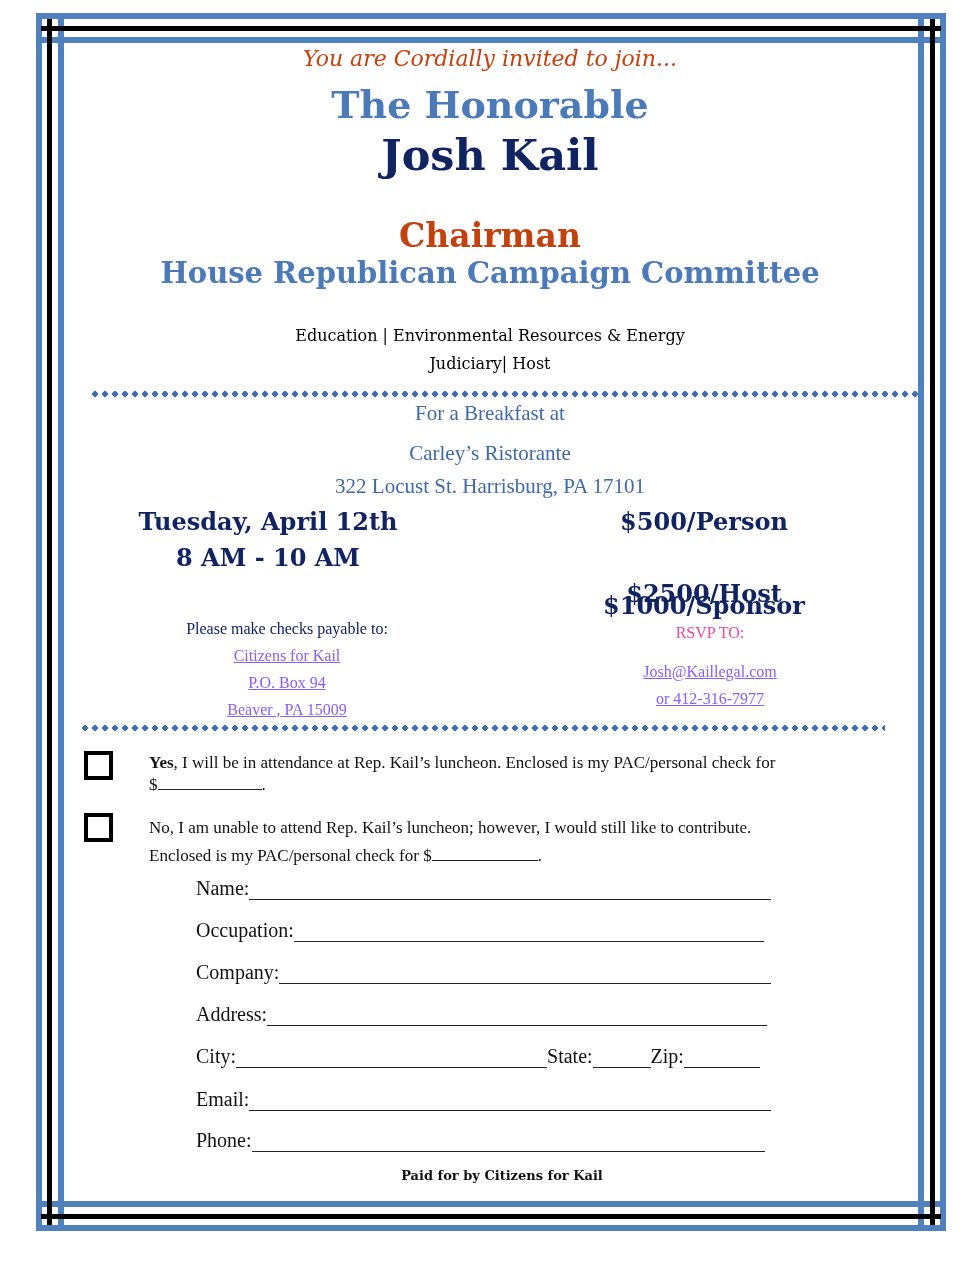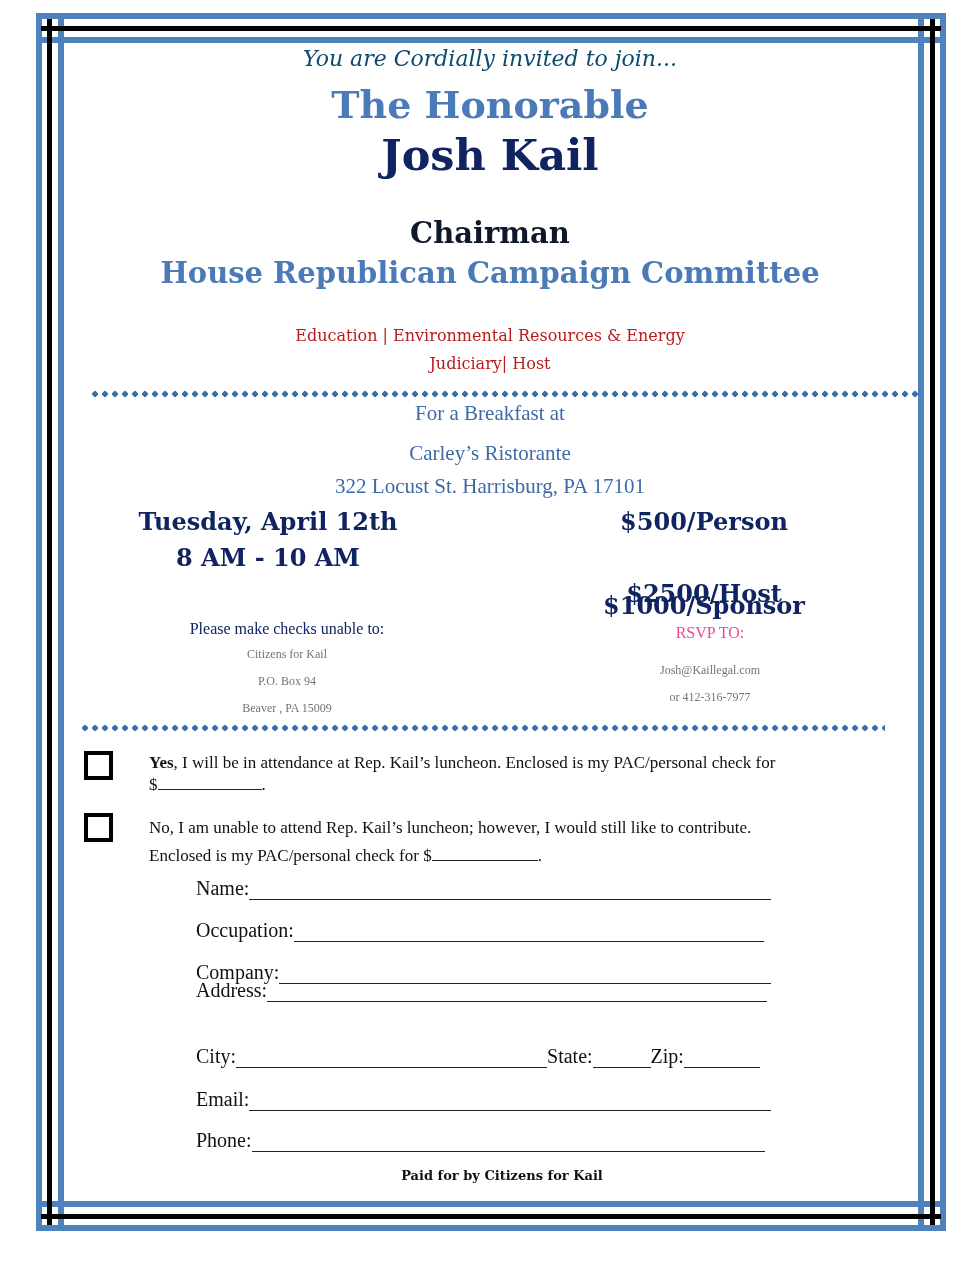--- a/index.html
+++ b/index.html
@@ -5,38 +5,38 @@
   html, body { margin: 0; padding: 0; }
   body {
     width: 980px; height: 1268px; background: #ffffff; position: relative; overflow: hidden;
     font-family: "DejaVu Serif", serif; color: #111;
   }
   .bar { position: absolute; }
   .blue { background: #4f81bd; }
   .black { background: #000; }
   .abs { position: absolute; }
   .center { text-align: center; left: 0; width: 980px; }
-  .invite { top: 46px; font-family: "DejaVu Serif", serif; font-style: italic; font-size: 22px; color: #0c4a6e; }
+  .invite { top: 46px; font-family: "DejaVu Serif", serif; font-style: italic; font-size: 22px; color: #c2410c; }
   .honorable { top: 82px; font-family: "DejaVu Serif", serif; font-weight: bold; font-size: 38px; color: #4a7ab8; }
   .name { top: 130px; font-family: "DejaVu Serif", serif; font-weight: bold; font-size: 43px; color: #0f2460; letter-spacing: 0px; }
-  .chairman { top: 216px; font-family: "DejaVu Serif", serif; font-weight: bold; font-size: 29px; color: #0f172a; }
+  .chairman { top: 216px; font-family: "DejaVu Serif", serif; font-weight: bold; font-size: 33px; color: #c2410c; }
   .committee { top: 256px; font-family: "DejaVu Serif", serif; font-weight: bold; font-size: 29px; color: #4a7ab8; }
-  .committees { font-family: "DejaVu Serif", serif; font-size: 16px; color: #b91c1c; }
+  .committees { font-family: "DejaVu Serif", serif; font-size: 16px; color: #000000; }
   .c1 { top: 326px; }
   .c2 { top: 354px; }
   .dots { position: absolute; height: 6px;
     background-image: radial-gradient(circle, #3d6fb0 2.6px, transparent 3px);
     background-size: 10px 6px; background-repeat: repeat-x; }
   .venue { font-family: "Liberation Serif", serif; font-size: 21px; color: #3f6aa8; }
   .v1 { top: 401px; }
   .v2 { top: 441px; }
   .v3 { top: 474px; }
   .navybold { font-family: "DejaVu Serif", serif; font-weight: bold; color: #0f2460; font-size: 24px; }
   .small-navy { font-family: "Liberation Serif", serif; font-size: 16px; color: #0f2460; }
-  .small-blue { font-family: "Liberation Serif", serif; font-size: 12px; color: #737373; }
+  .small-blue { font-family: "Liberation Serif", serif; font-size: 16px; color: #8b5cf6; text-decoration: underline; }
   .box { position: absolute; width: 29px; height: 29px; border: 4px solid #000; box-sizing: border-box; background: #fff; }
   .rsvp-text { font-family: "Liberation Serif", serif; font-size: 17px; color: #111; line-height: 22px; }
   .field-row { position: absolute; left: 196px; display: flex; align-items: flex-end; font-family: "Liberation Serif", serif; font-size: 20px; color: #111; height: 22px; }
   .line { border-bottom: 1px solid #222; height: 17px; }
   .paid { top: 1168px; font-family: "DejaVu Serif", serif; font-weight: bold; font-size: 13px; color: #111; }
 </style>
 </head>
 <body>
 
 <div>
@@ -74,21 +74,21 @@
 <div class="abs navybold" style="left:118px; width:300px; text-align:center; top:507px;">Tuesday, April 12th</div>
 <div class="abs navybold" style="left:118px; width:300px; text-align:center; top:543px;">8 AM - 10 AM</div>
 
 <div>
   <div class="abs navybold" style="left:554px; width:300px; text-align:center; top:507px;">$500/Person</div>
   <div class="abs navybold" style="left:554px; width:300px; text-align:center; top:543px;margin-top:48px;">$1000/Sponsor</div>
   <div class="abs navybold" style="left:554px; width:300px; text-align:center; top:579px;">$2500/Host</div>
 </div>
 
 <div>
-  <div class="abs small-navy" style="left:137px; width:300px; text-align:center; top:620px;">Please make checks unable to:</div>
+  <div class="abs small-navy" style="left:137px; width:300px; text-align:center; top:620px;">Please make checks payable to:</div>
   <div class="abs small-blue" style="left:137px; width:300px; text-align:center; top:647px;">Citizens for Kail</div>
   <div class="abs small-blue" style="left:137px; width:300px; text-align:center; top:674px;">P.O. Box 94</div>
   <div class="abs small-blue" style="left:137px; width:300px; text-align:center; top:701px;">Beaver , PA 15009</div>
 </div>
 
 <div>
   <div class="abs small-navy" style="left:560px; width:300px; text-align:center; top:624px; color:#ec4899;">RSVP TO:</div>
   <div class="abs small-blue" style="left:560px; width:300px; text-align:center; top:663px;">Josh@Kaillegal.com</div>
   <div class="abs small-blue" style="left:560px; width:300px; text-align:center; top:690px;">or 412-316-7977</div>
 </div>
@@ -113,21 +113,21 @@
     <span class="line" style="width:522px;"></span>
   </div>
   <div class="field-row" style="top:920px;">
     <span>Occupation:</span>
     <span class="line" style="width:470px;"></span>
   </div>
   <div class="field-row" style="top:962px;">
     <span>Company:</span>
     <span class="line" style="width:492px;"></span>
   </div>
-  <div class="field-row" style="top:980px;">
+  <div class="field-row" style="top:1004px;">
     <span>Address:</span>
     <span class="line" style="width:500px;"></span>
   </div>
   <div class="field-row" style="top:1046px;">
     <span>City:</span>
     <span class="line" style="width:311px;"></span>
     <span>State:</span>
     <span class="line" style="width:58px;"></span>
     <span>Zip:</span>
     <span class="line" style="width:76px;"></span>

